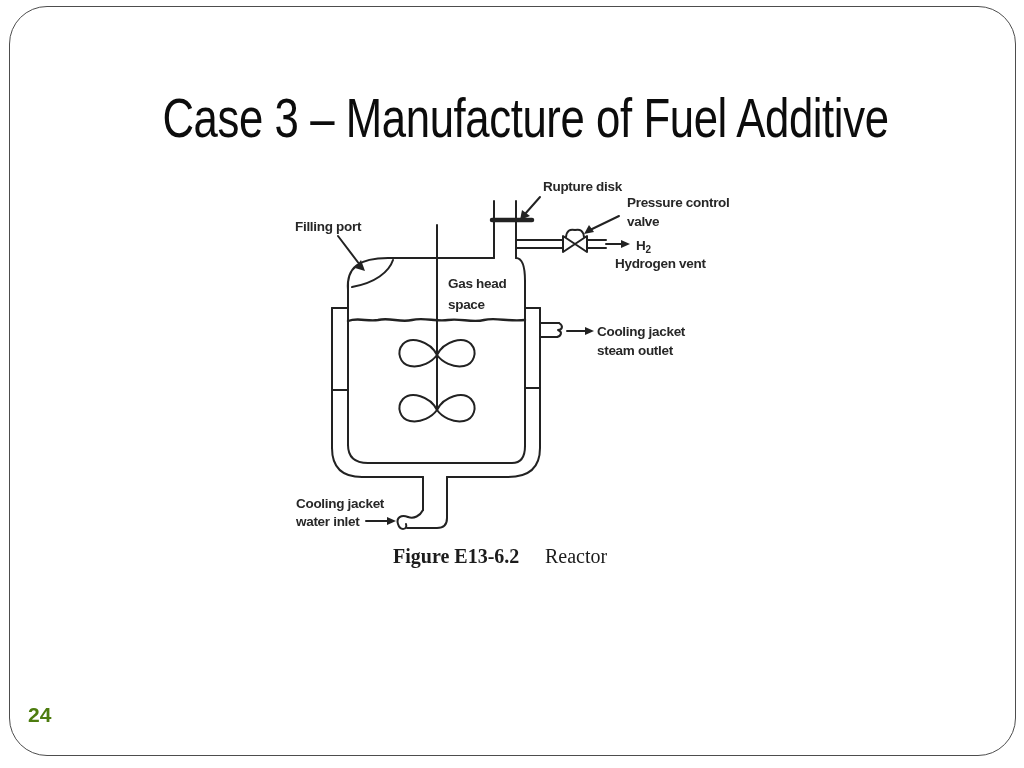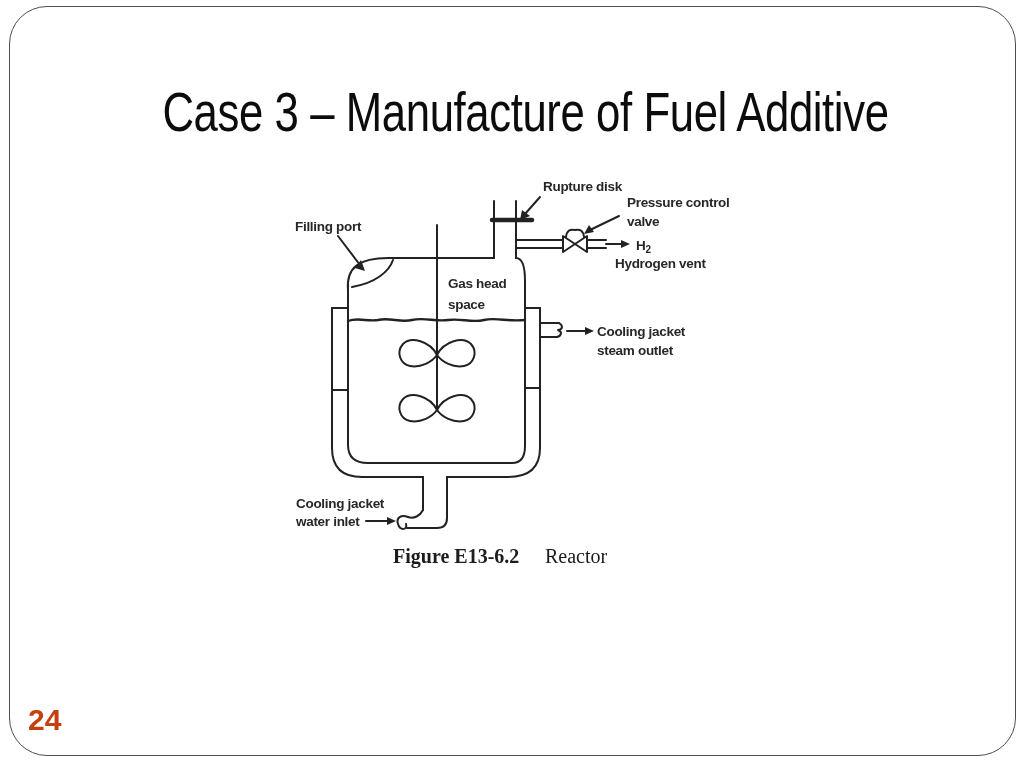--- a/index.html
+++ b/index.html
@@ -23,21 +23,21 @@
     top: 6px;
     width: 1007px;
     height: 750px;
     border: 1px solid #4d4d4d;
     border-radius: 38px;
     box-sizing: border-box;
   }
   .title-wrap {
     position: absolute;
     left: 0;
-    top: 84px;
+    top: 90px;
     width: 1024px;
     height: 56px;
     line-height: 56px;
     text-align: center;
     white-space: nowrap;
   }
   .title-text {
     display: inline-block;
     position: relative;
     left: 13px;
@@ -45,23 +45,23 @@
     font-weight: 400;
     color: #0c0c0c;
     letter-spacing: -0.5px;
     transform: scaleX(0.78);
     transform-origin: 50% 50%;
   }
   .page-number {
     position: absolute;
     left: 28px;
     top: 703px;
-    font-size: 30px;
+    font-size: 21px;
     font-weight: 600;
-    color: #c2410c;
+    color: #4d7c0f;
   }
   svg.diagram {
     position: absolute;
     left: 0;
     top: 0;
     filter: blur(0.3px);
   }
   svg .ink {
     stroke: #222;
     fill: none;

